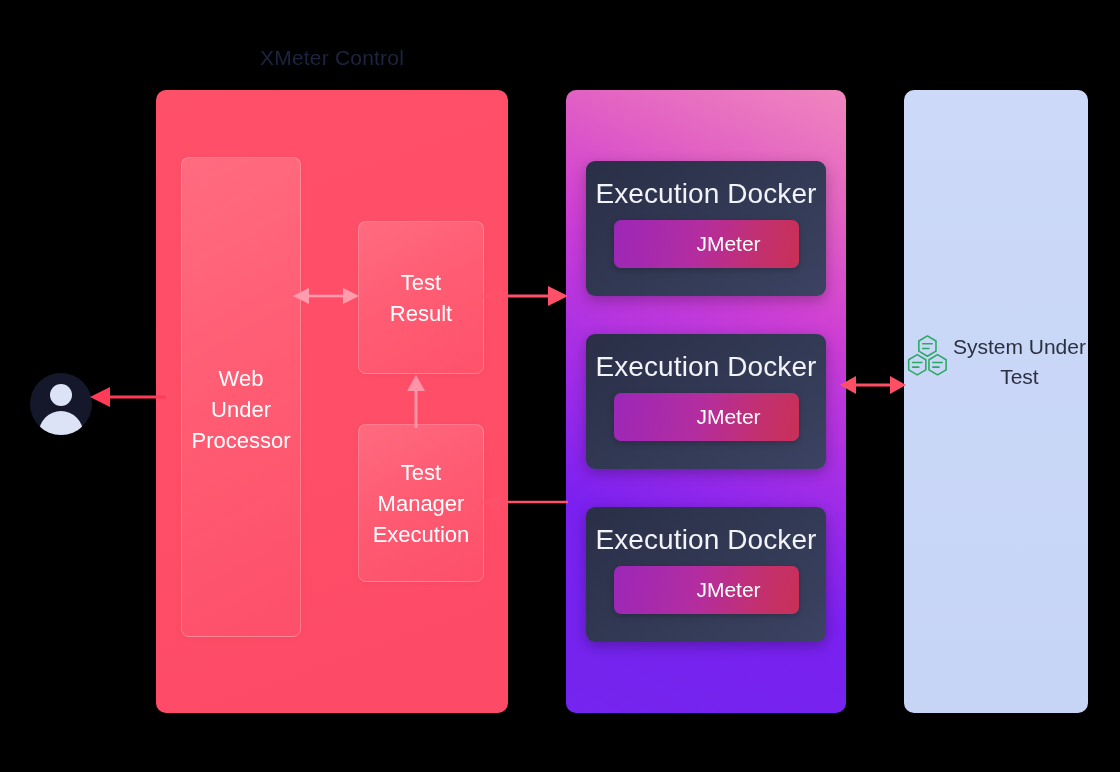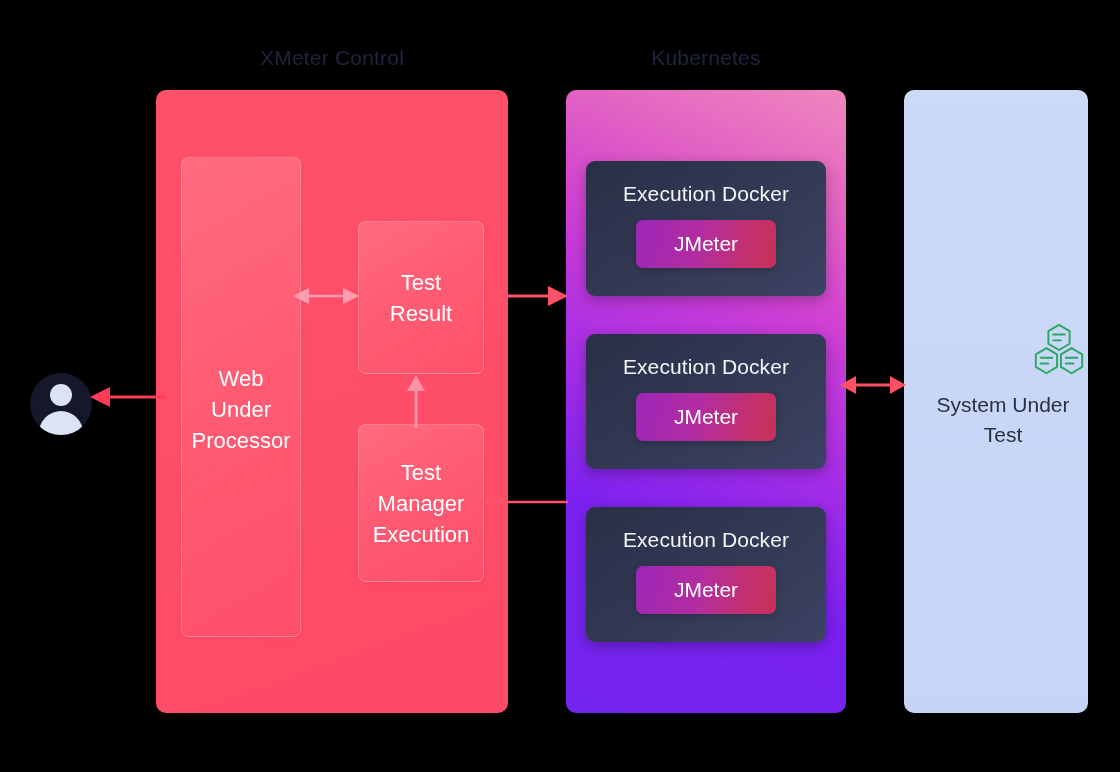--- a/index.html
+++ b/index.html
@@ -125,46 +125,47 @@
     align-items: center;
     justify-content: flex-start;
     padding-top: 21px;
     box-sizing: border-box;
   }
   #docker-1 { top: 161px; }
   #docker-2 { top: 334px; }
   #docker-3 { top: 507px; }
   .docker .docker-title {
     color: #f2f4fa;
-    font-size: 21px;
+    font-size: 28px;
     line-height: 24px;
     letter-spacing: 0.1px;
   }
   .jmeter-pill {
     margin-top: 14px;
     width: 140px;
     height: 48px;
     border-radius: 7px;
     background: linear-gradient(100deg, #9c27b8 0%, #b32da0 45%, #c3306f 78%, #c93057 100%);
     color: #ffffff;
     font-size: 21px;
     display: flex;
     align-items: center;
     justify-content: center;
     box-shadow: 0 2px 6px rgba(0,0,0,0.22);
+    padding-left: 45px;
   }
 
   
   #sut-content {
     position: absolute;
     left: 904px; top: 322px;
     width: 184px;
     display: flex;
-    flex-direction: column;
-    align-items: flex-end;
+    flex-direction: row;
+    align-items: center;
   }
   #sut-icon { width: 58px; height: 58px; display: block; }
   #sut-label {
     margin-top: 10px;
     width: 170px;
     text-align: center;
     color: #2b3040;
     font-size: 21px;
     line-height: 30px;
   }
@@ -203,21 +204,20 @@
   #arr-tr-up     { left: 404px; top: 374px; width: 24px;  height: 54px; }
   #arr-k8s-tr    { left: 482px; top: 492px; width: 86px;  height: 20px; }
   #arr-k8s-sut   { left: 840px; top: 374px; width: 66px;  height: 22px; }
 </style>
 </head>
 <body>
 
 <div id="stage">
 
   <div class="group-title" id="title-xmeter">XMeter Control</div>
-  <div class="group-title" id="title-k8s">Kubernetes</div>
 
   <div class="panel" id="panel-xmeter"></div>
   <div class="panel" id="panel-k8s"></div>
   <div class="panel" id="panel-sut"></div>
 
   <div class="xm-block" id="block-webui">
     <span class="label">
       <span>Web</span><br>
       <span>Under</span><br>
       <span>Processor</span>

